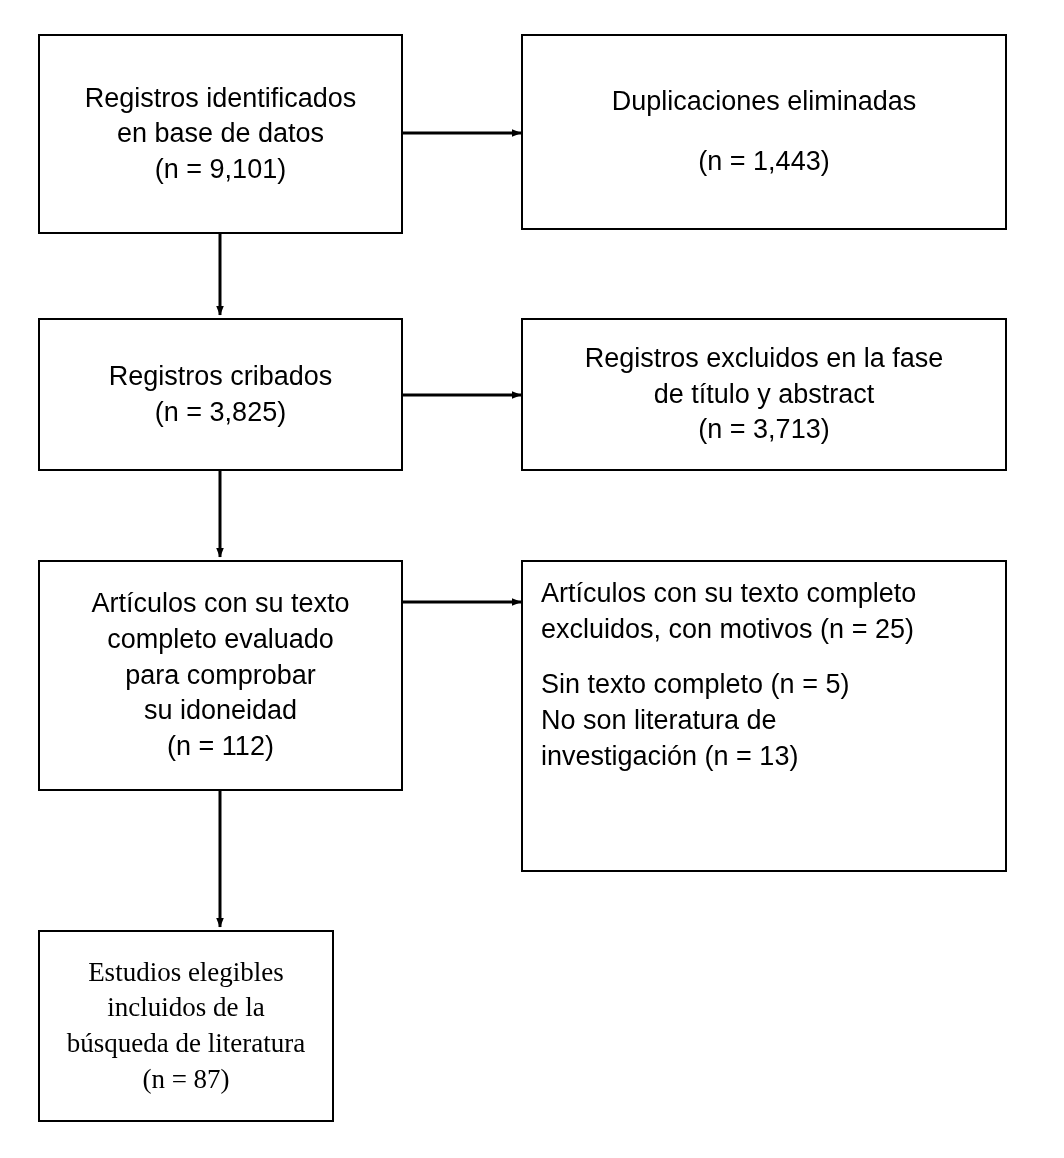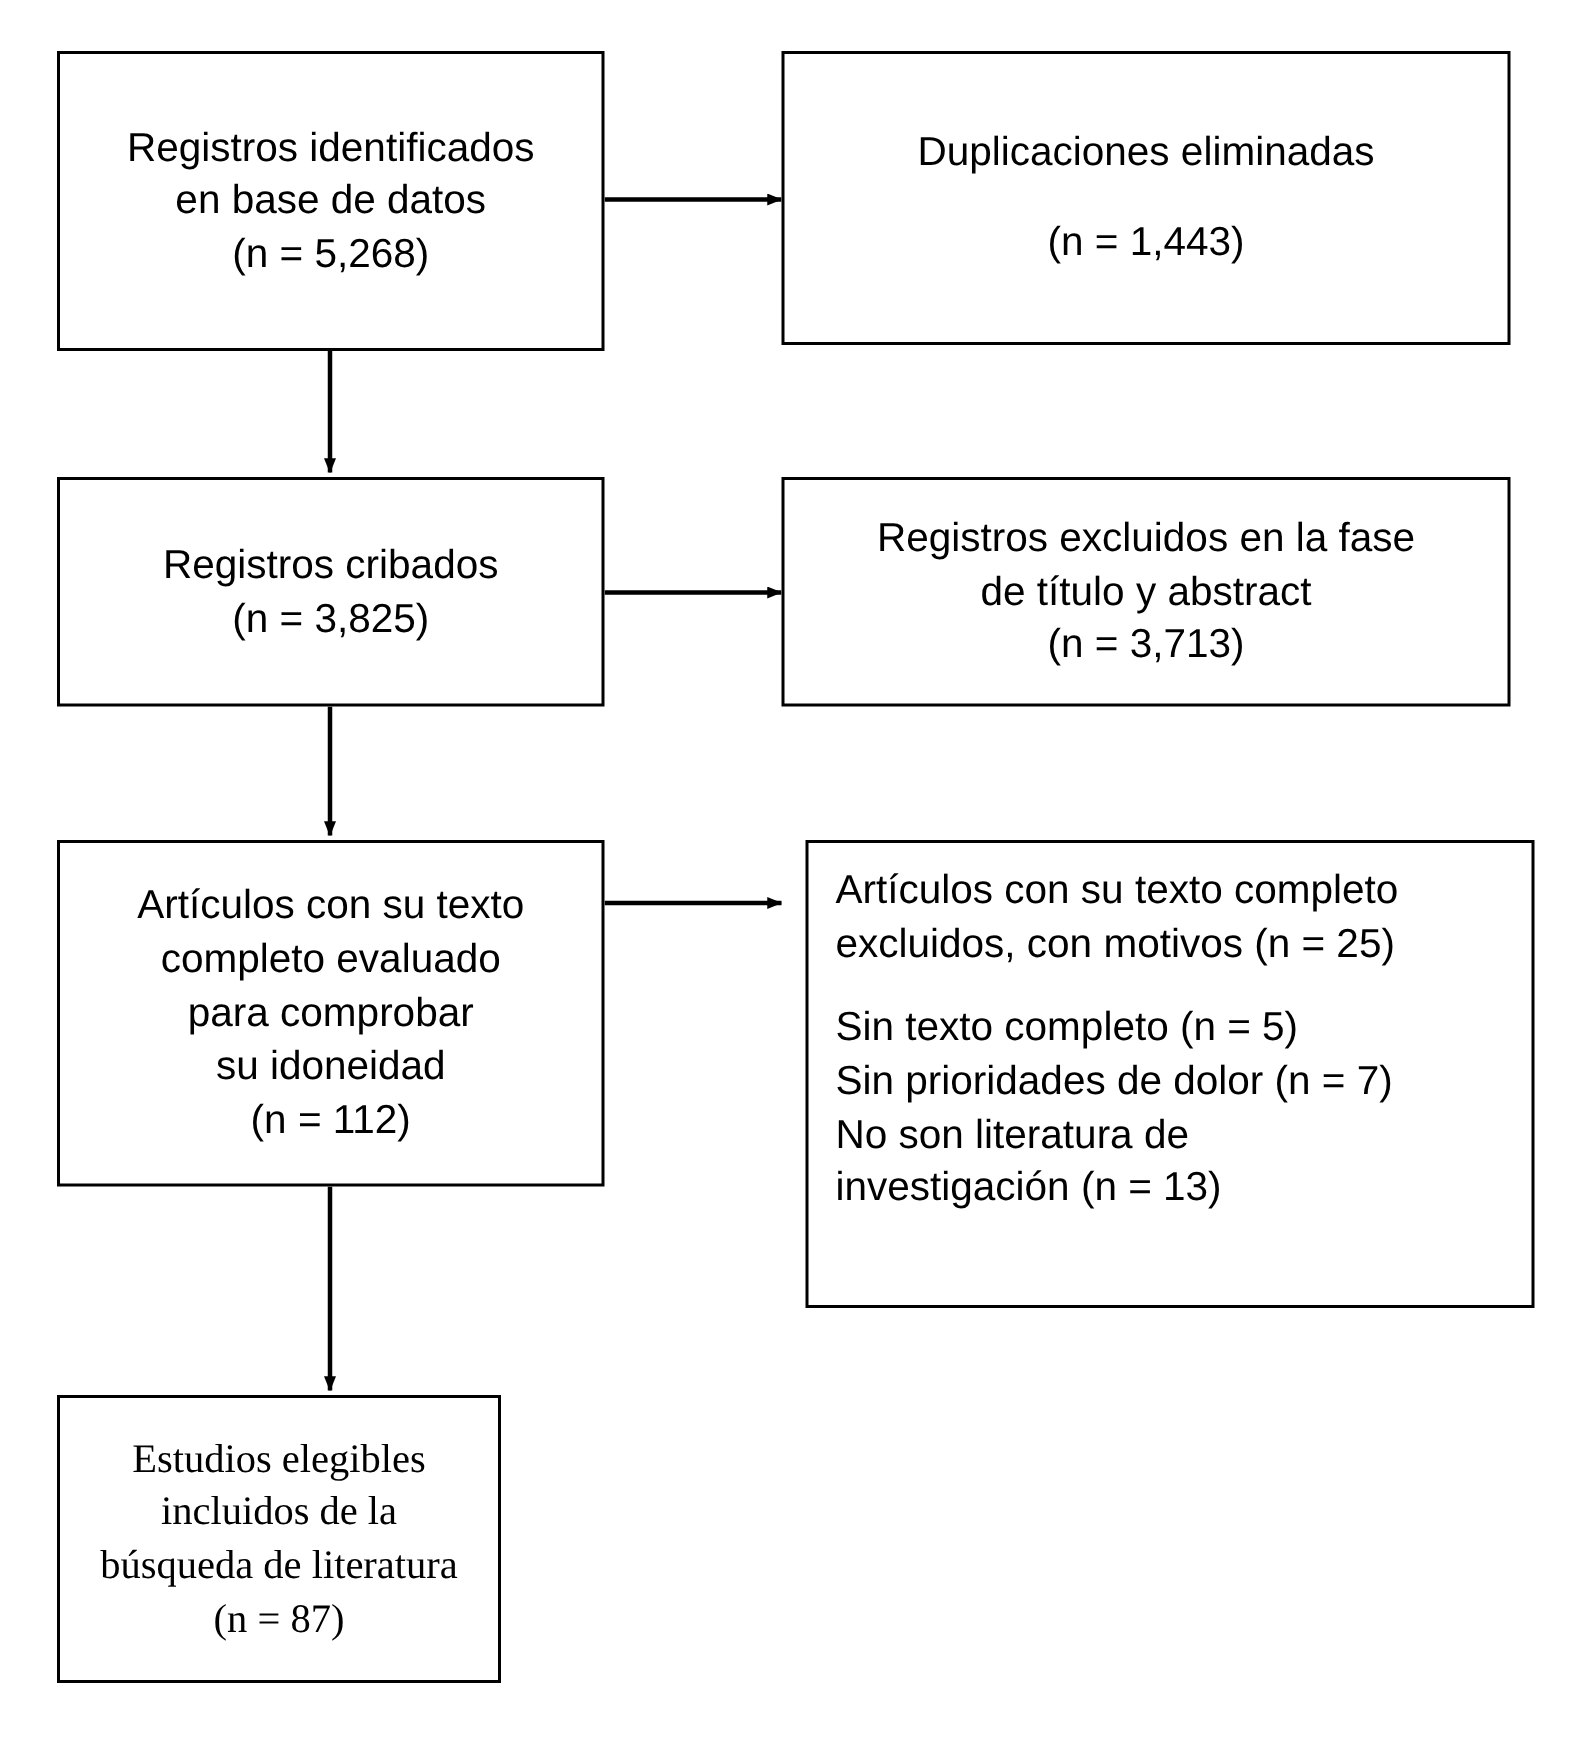--- a/index.html
+++ b/index.html
@@ -90,21 +90,21 @@
     </g>
 
     <g>
       <line x1="220" y1="791" x2="220" y2="927" stroke="#000000" stroke-width="3" marker-end="url(#ah)"></line>
     </g>
   </svg>
 
   <div class="node" style="left:38px; top:34px; width:365px; height:200px;">
     <div class="line">Registros identificados</div>
     <div class="line">en base de datos</div>
-    <div class="line">(n = 5,268)</div>
+    <div class="line">(n = 9,101)</div>
   </div>
 
   <div class="node" style="left:521px; top:34px; width:486px; height:196px;gap:24px;">
     <div class="line">Duplicaciones eliminadas</div>
     <div class="line">(n = 1,443)</div>
   </div>
 
   <div class="node" style="left:38px; top:318px; width:365px; height:153px;">
     <div class="line">Registros cribados</div>
     <div class="line">(n = 3,825)</div>
@@ -117,26 +117,25 @@
   </div>
 
   <div class="node" style="left:38px; top:560px; width:365px; height:231px;">
     <div class="line">Artículos con su texto</div>
     <div class="line">completo evaluado</div>
     <div class="line">para comprobar</div>
     <div class="line">su idoneidad</div>
     <div class="line">(n = 112)</div>
   </div>
 
-  <div class="node left-align" style="left:537px; top:560px; width:486px; height:312px;">
+  <div class="node left-align" style="left:521px; top:560px; width:486px; height:312px;">
     <div class="line">Artículos con su texto completo</div>
     <div class="line">excluidos, con motivos (n = 25)</div>
     <div class="line spacer"></div>
     <div class="line">Sin texto completo (n = 5)</div>
-    <div class="line">Sin prioridades de dolor (n = 7)</div>
     <div class="line">No son literatura de</div>
     <div class="line">investigación (n = 13)</div>
   </div>
 
   <div class="node" style="left:38px; top:930px; width:296px; height:192px;font-family:Liberation Serif, serif;">
     <div class="line">Estudios elegibles</div>
     <div class="line">incluidos de la</div>
     <div class="line">búsqueda de literatura</div>
     <div class="line">(n = 87)</div>
   </div>

